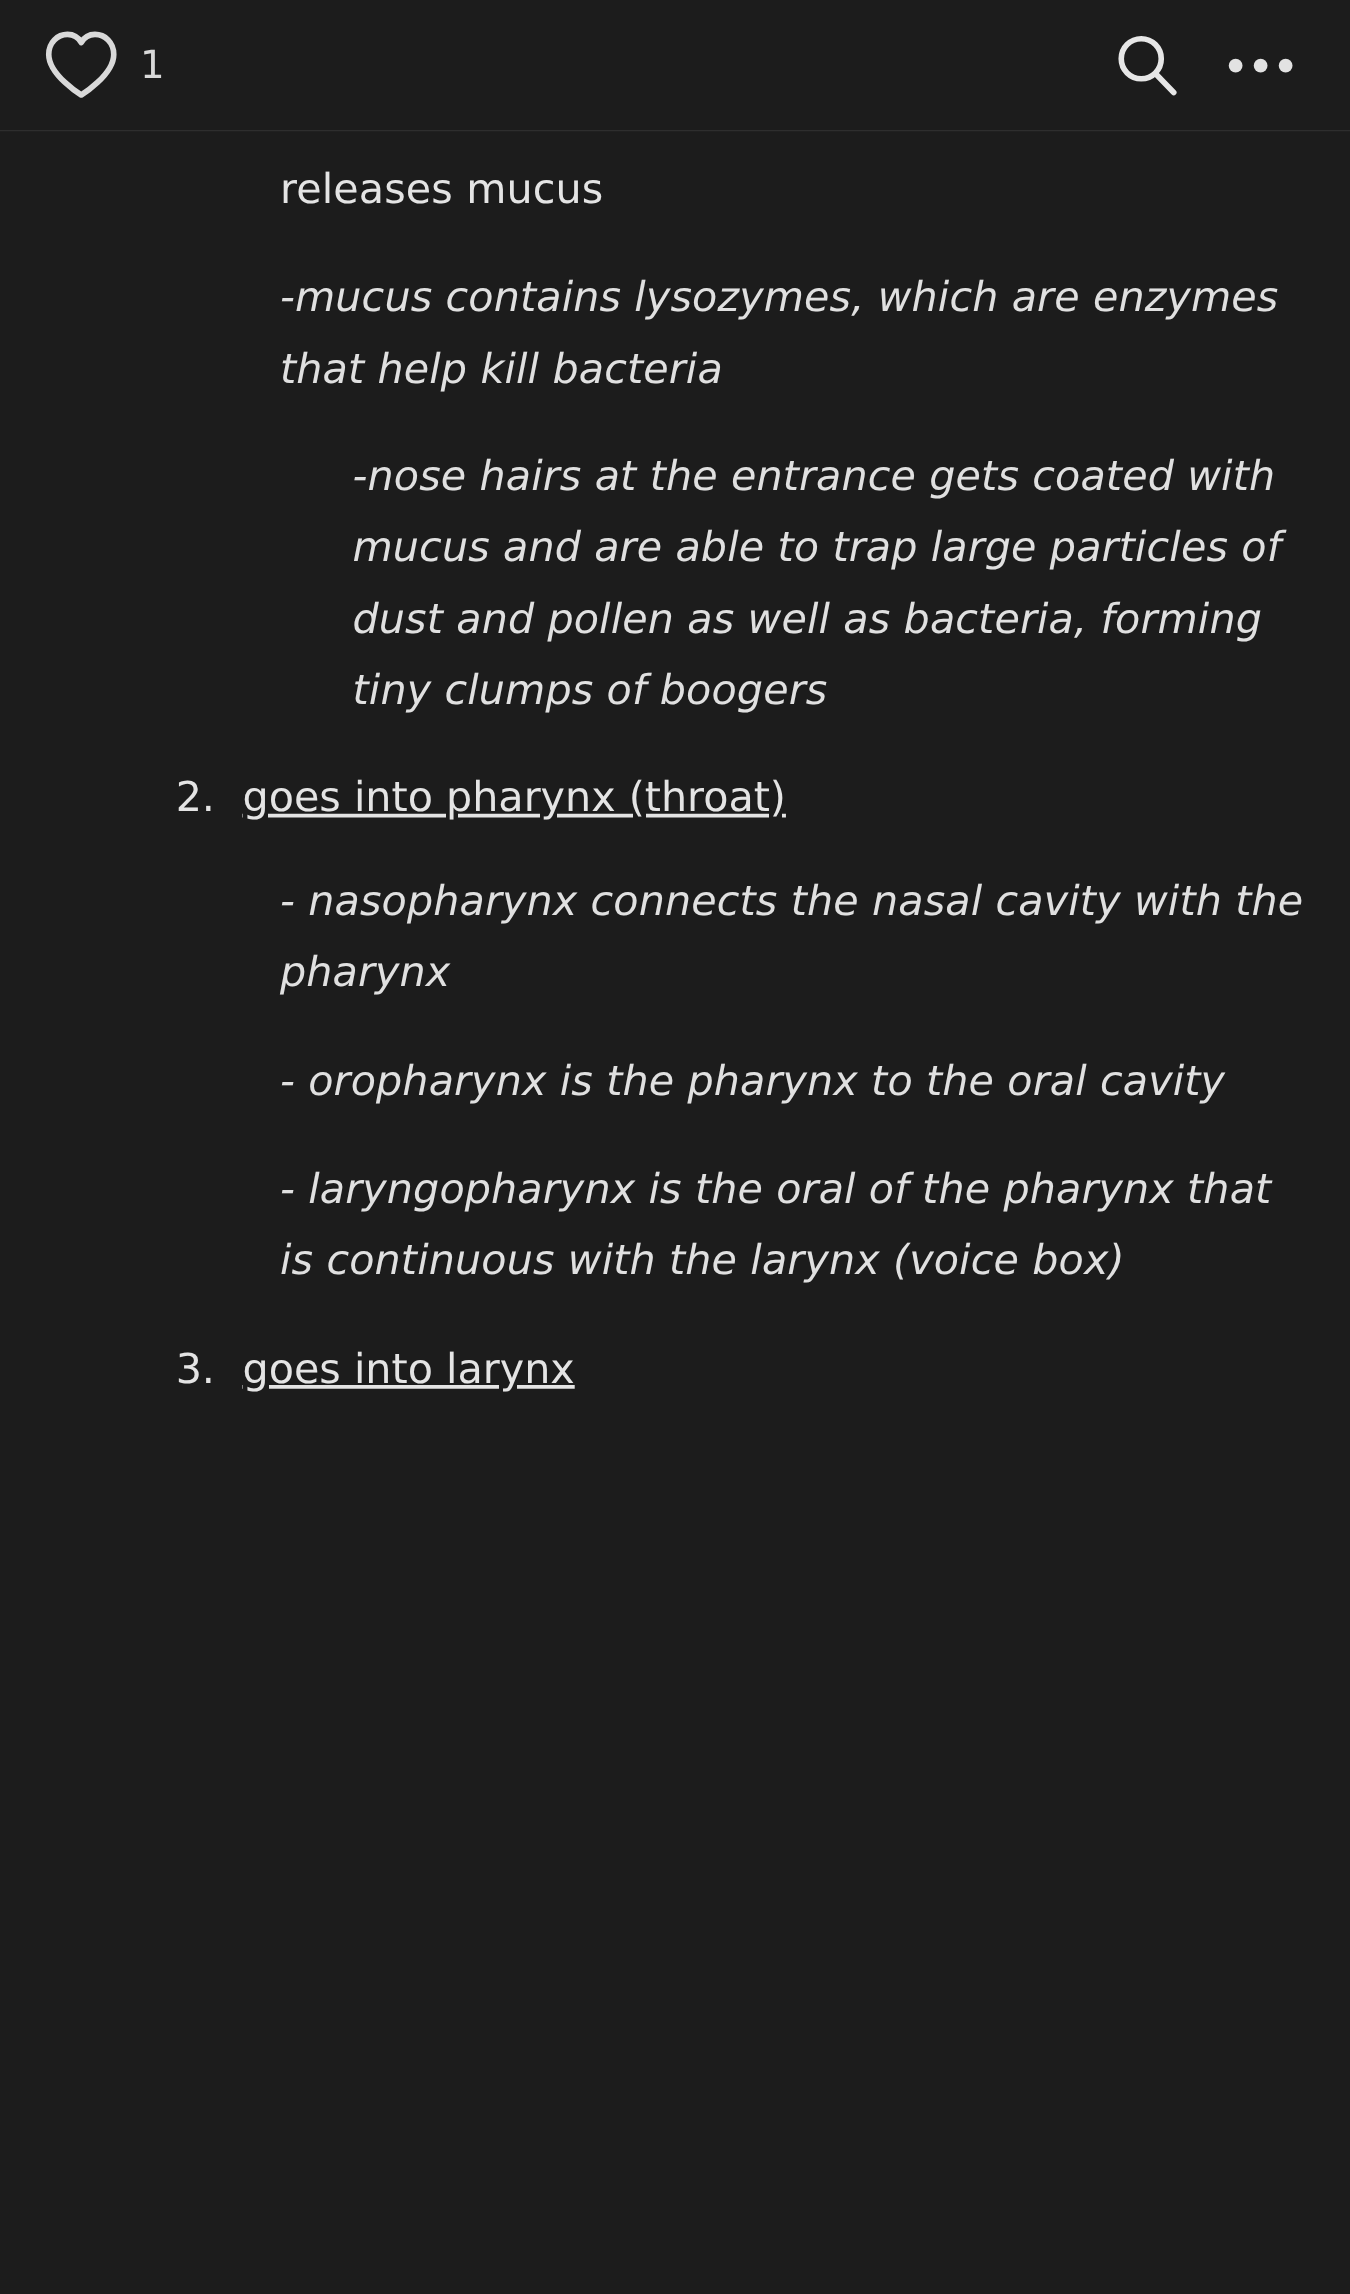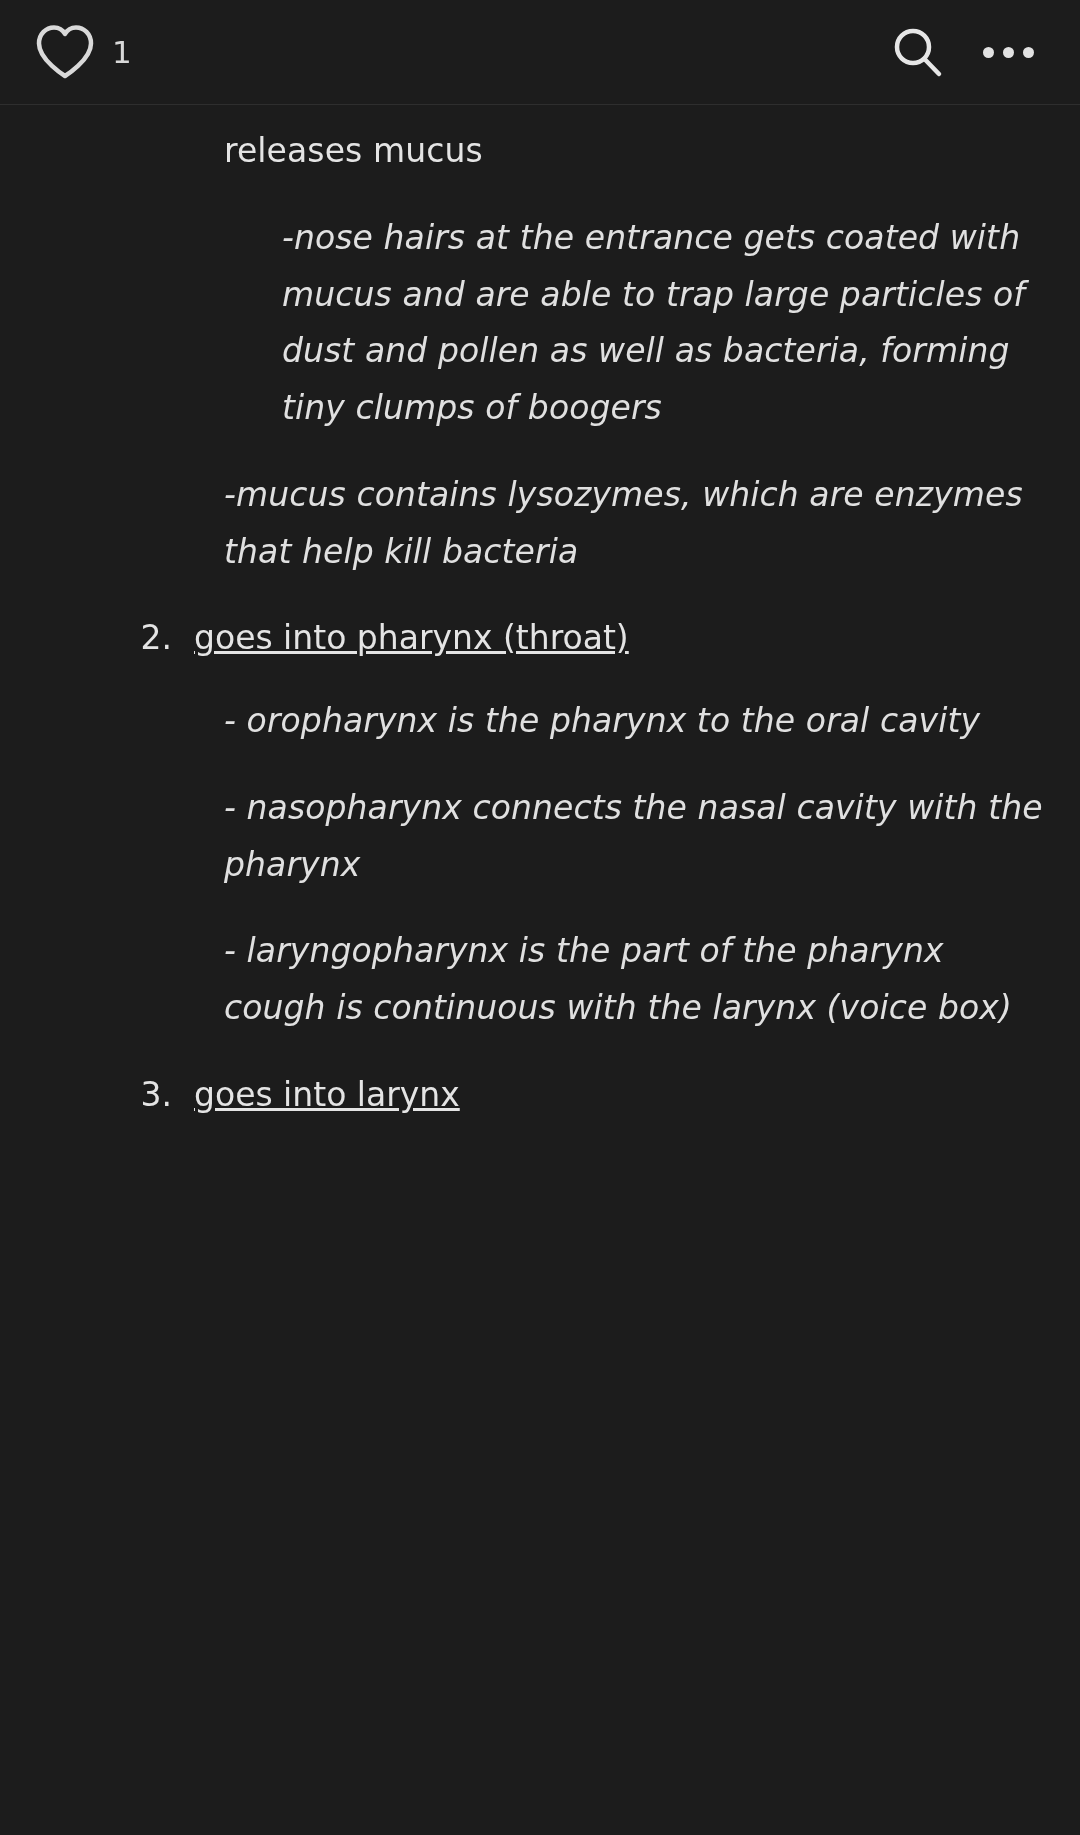--- a/index.html
+++ b/index.html
@@ -140,34 +140,34 @@
           <span></span>
           <span></span>
       </button>
     </div>
   </div>
 
   <div class="note">
 
     <p class="line indent-1">releases mucus</p>
 
+    <p class="line italic indent-1">-mucus contains lysozymes, which are enzymes that help kill bacteria</p>
+
     <p class="line italic indent-3">-nose hairs at the entrance gets coated with mucus and are able to trap large particles of dust and pollen as well as bacteria, forming tiny clumps of boogers</p>
-
-    <p class="line italic indent-1">-mucus contains lysozymes, which are enzymes that help kill bacteria</p>
 
     <div class="olrow">
       <div class="olnum">2.</div>
       <div class="oltext">goes into pharynx (throat)</div>
     </div>
 
+    <p class="line italic indent-2">- nasopharynx connects the nasal cavity with the pharynx</p>
+
     <p class="line italic indent-2">- oropharynx is the pharynx to the oral cavity</p>
 
-    <p class="line italic indent-2">- nasopharynx connects the nasal cavity with the pharynx</p>
-
-    <p class="line italic indent-2">- laryngopharynx is the part of the pharynx cough is continuous with the larynx (voice box)</p>
+    <p class="line italic indent-2">- laryngopharynx is the oral of the pharynx that is continuous with the larynx (voice box)</p>
 
     <div class="olrow">
       <div class="olnum">3.</div>
       <div class="oltext">goes into larynx</div>
     </div>
 
 
   </div>
 </div>
 

